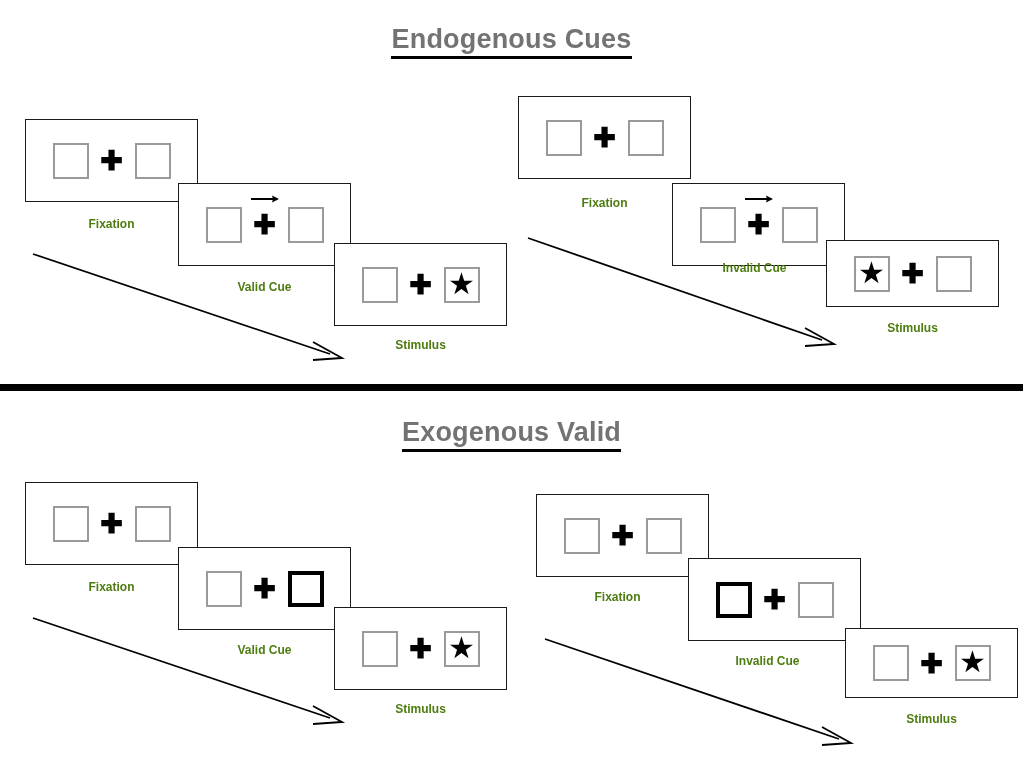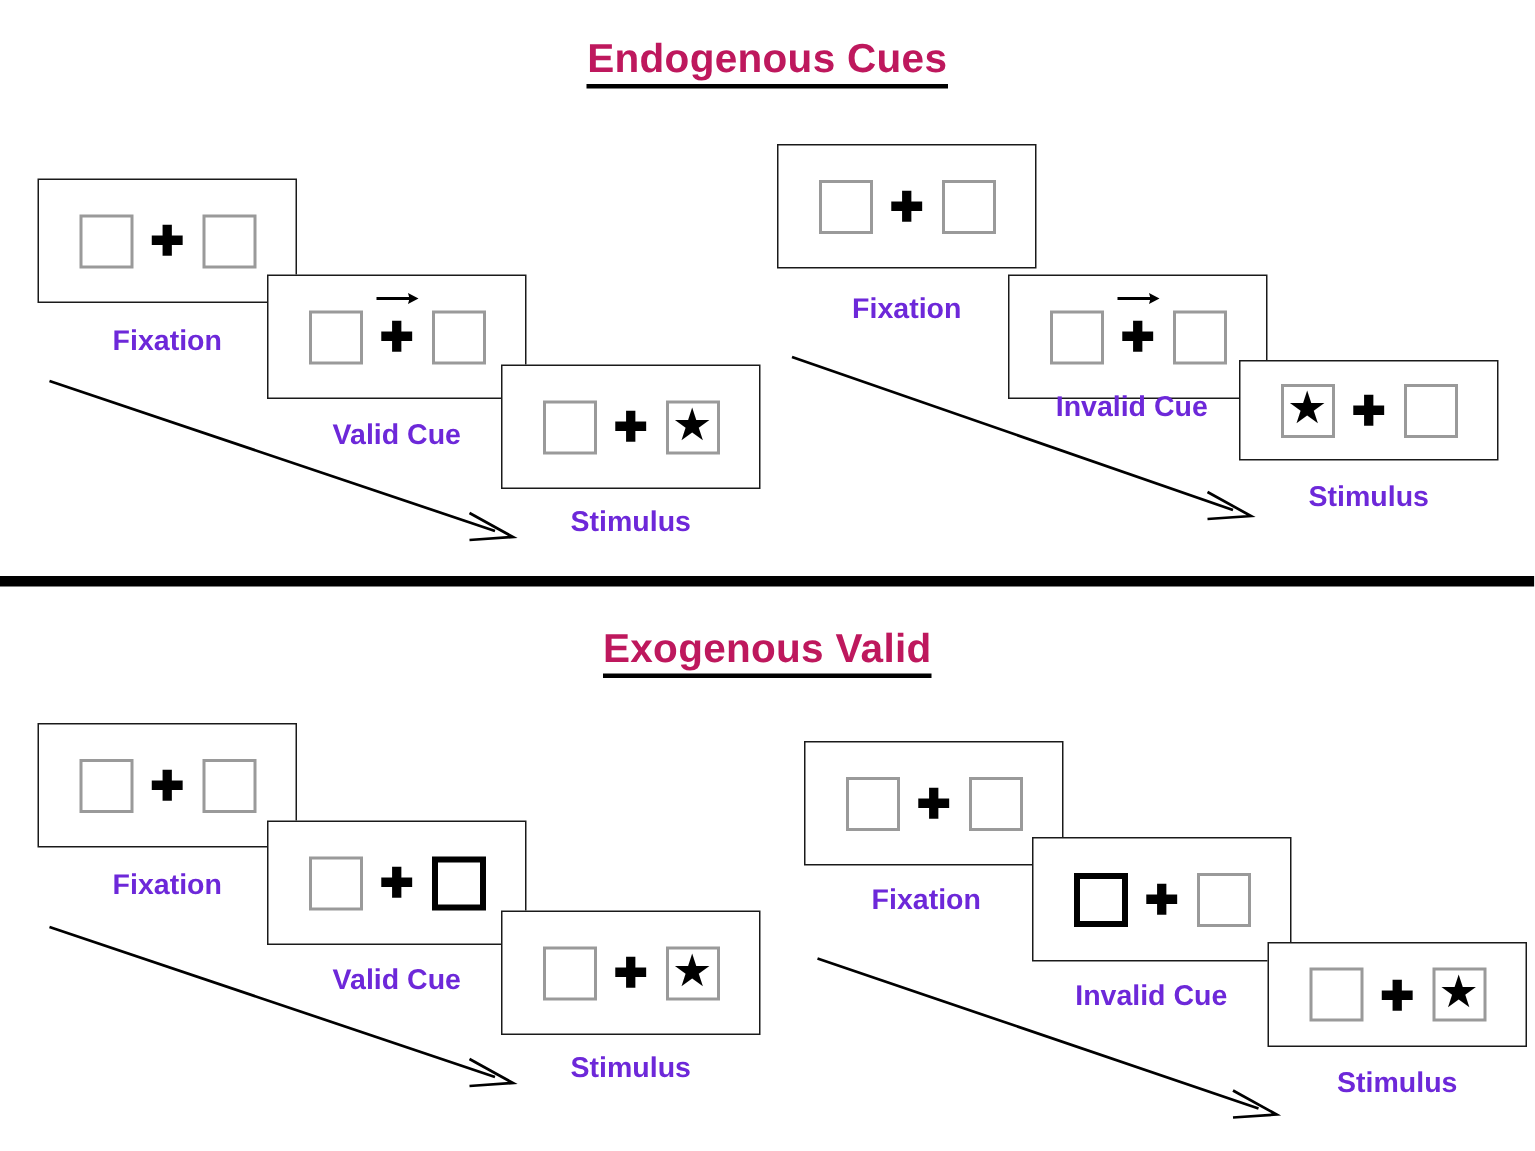--- a/index.html
+++ b/index.html
@@ -21,21 +21,21 @@
   }
 
   
   .section-title {
     position: absolute;
     font-size: 27px;
     font-weight: bold;
     letter-spacing: 0.2px;
     text-align: center;
     white-space: nowrap;
-    color: #be185d;
+    color: #737373;
   }
   .section-title .tx {
     display: inline-block;
     border-bottom: 3px solid #000000;
     padding-bottom: 1px;
   }
 
   
   .divider {
     position: absolute;
@@ -102,23 +102,23 @@
     top: -19px;
     left: 50%;
     transform: translateX(-50%);
     width: 30px;
     height: 14px;
   }
 
   
   .caption {
     position: absolute;
-    font-size: 19px;
+    font-size: 12px;
     font-weight: bold;
-    color: #6d28d9;
+    color: #4d7c0f;
     white-space: nowrap;
     text-align: center;
   }
 
   
   .time-arrow {
     position: absolute;
     overflow: visible;
   }
 </style>

